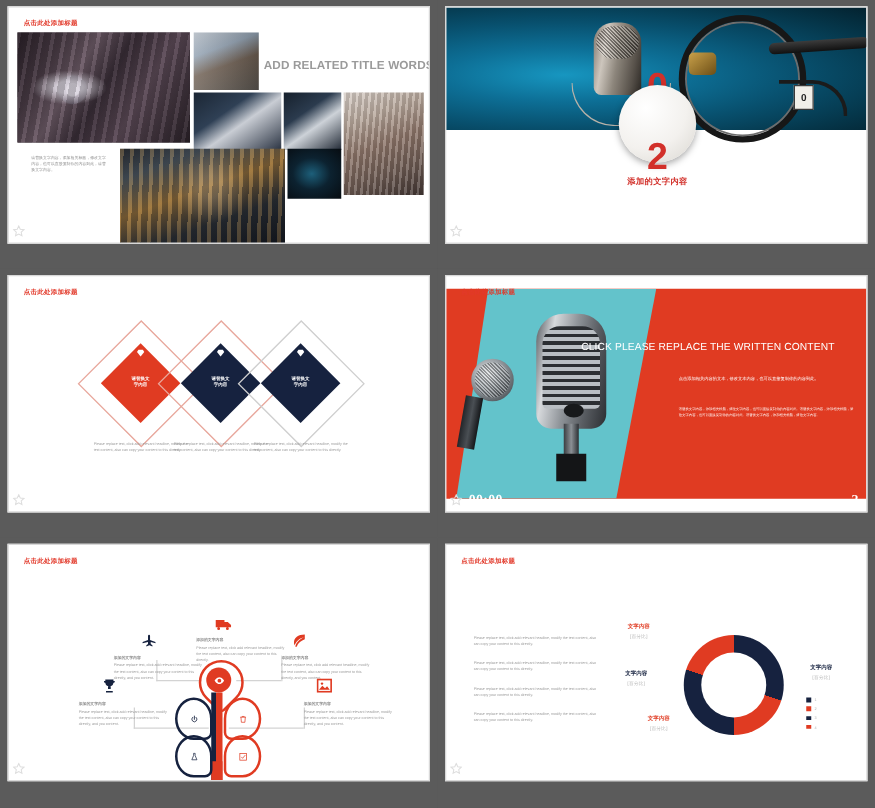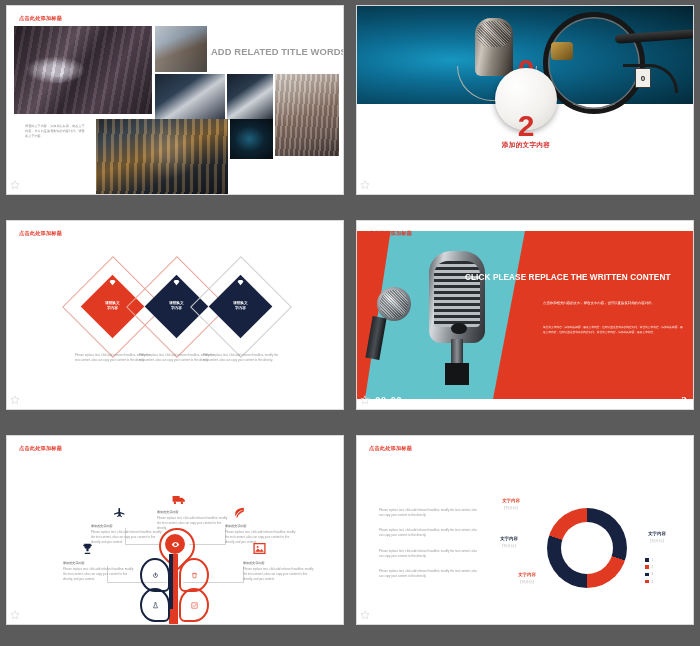--- a/index.html
+++ b/index.html
@@ -244,21 +244,21 @@
     background: radial-gradient(circle at 38% 35%, #e3e6e8 0%, #9aa0a5 40%, #5a6065 75%, #2e3236 100%);
   }
   .s10-mic2::after{content:"";position:absolute;inset:3px;border-radius:50%;background:repeating-linear-gradient(45deg,rgba(0,0,0,.3) 0 1px,rgba(255,255,255,.25) 1px 2px);}
   .s10-mic2stem{
     position:absolute; left:12px; top:96px; width:14px; height:42px;
     background:linear-gradient(90deg,#23262a,#4a4f54,#15171a);
     transform: rotate(10deg);
   }
   .s10-head {
     position:absolute; left:108px; top:52px; width:230px;
-    color:#ffffff; font-size:8.2px; font-weight:bold; letter-spacing:.1px;
+    color:#ffffff; font-size:8.2px; font-weight:normal; letter-spacing:.1px;
     font-family:"Liberation Sans", sans-serif; white-space:nowrap;
   }
   .s10-lead {
     position:absolute; left:186px; top:80px; width:136px;
     color:#fff; font-size:3.4px; line-height:1.75;
     font-family:"DejaVu Sans", sans-serif;
   }
   .s10-body {
     position:absolute; left:186px; top:104px; width:140px;
     color:rgba(255,255,255,.92); font-size:2.7px; line-height:1.75;

